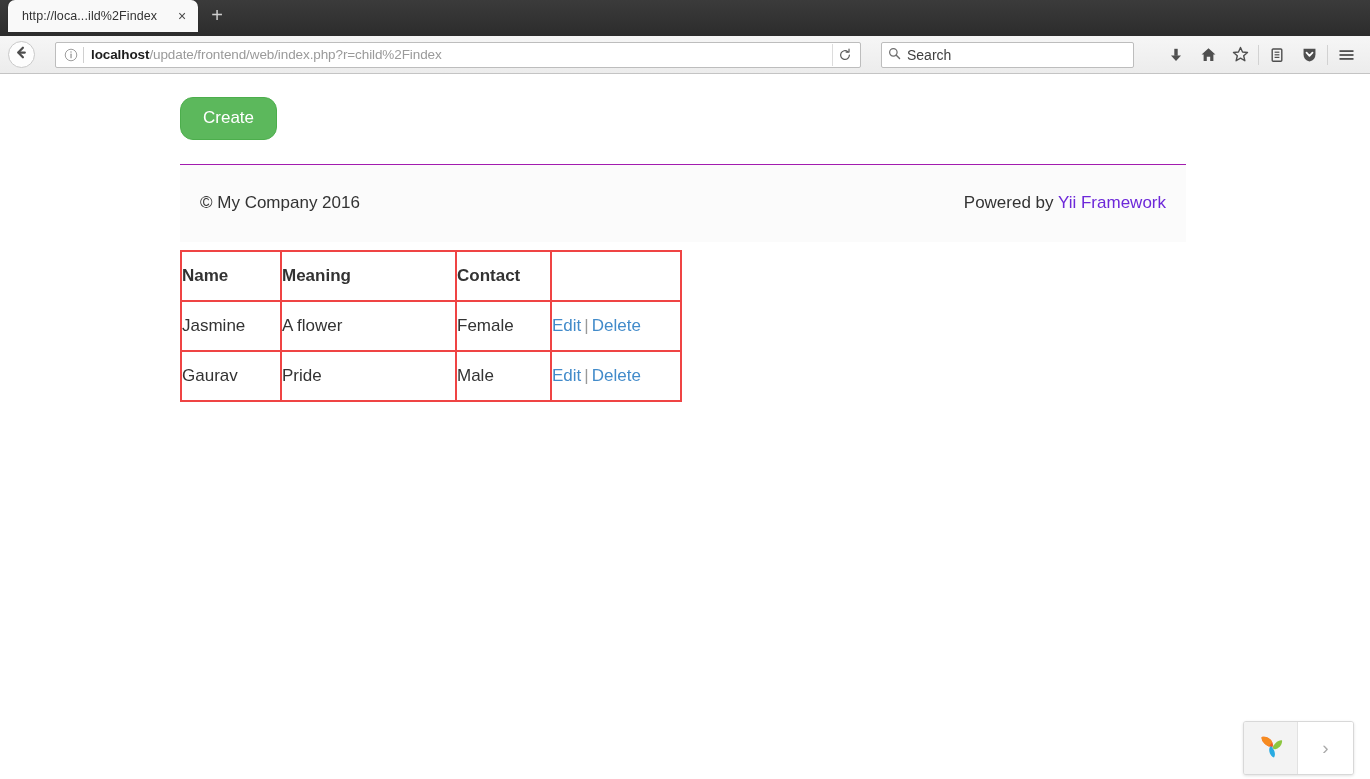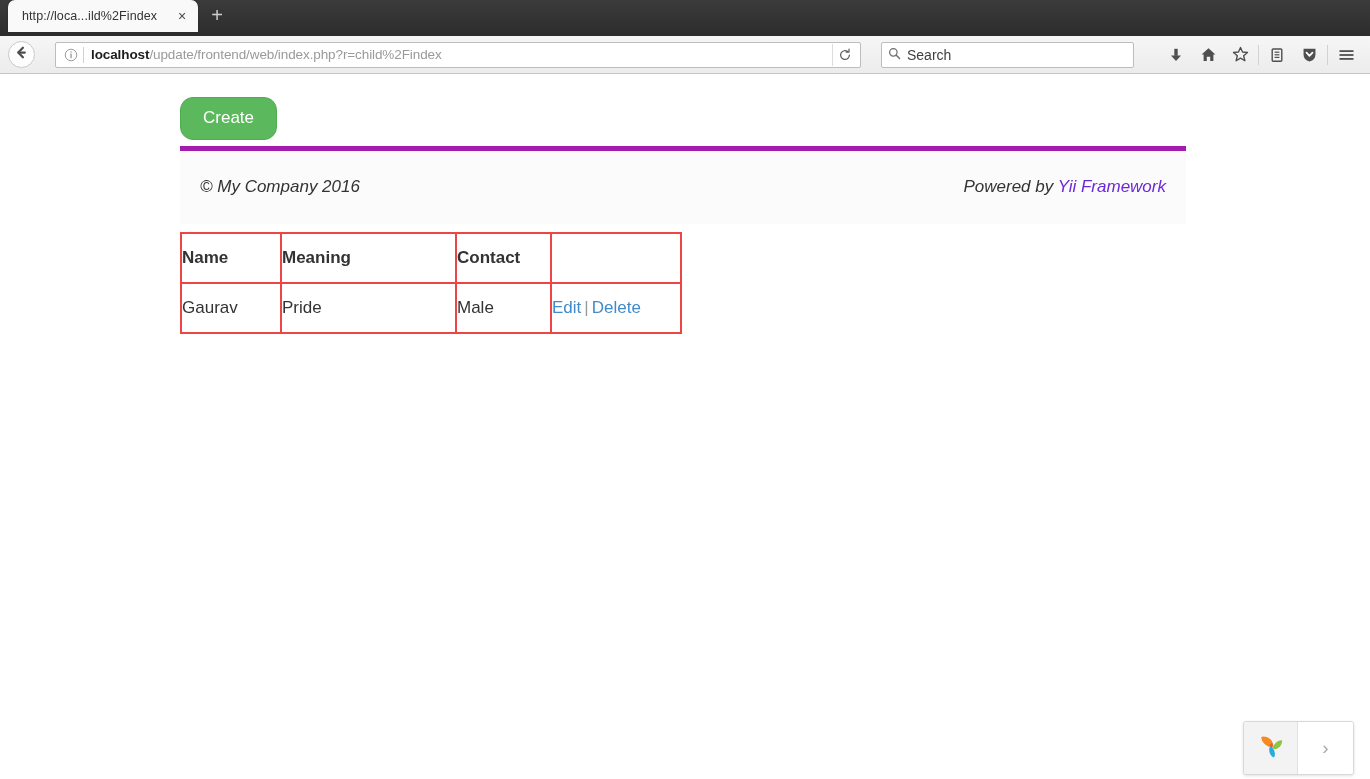--- a/index.html
+++ b/index.html
@@ -199,28 +199,27 @@
     border-radius: 13px;
     color: #ffffff;
     font-size: 17px;
     padding: 11px 22px;
     cursor: pointer;
     line-height: 1.1;
   }
 
   
   .site-footer {
-    margin-top: 6px;
+    margin-top: 24px;
     width: 1006px;
-    border-top: 5px solid #a21caf;
+    border-top: 1px solid #a21caf;
     background: #fbfbfb;
     height: 78px;
     display: flex; align-items: center; justify-content: space-between;
     padding: 0 20px 0 20px;
-    font-style: italic;
   }
   .footer-left { font-size: 17px; color: #333333; }
   .footer-right { font-size: 17px; color: #333333; }
   .footer-right a { color: #6d28d9; text-decoration: none; cursor: pointer; }
 
   
   table.data-table {
     border-collapse: collapse;
     margin-top: 8px;
     background: #ffffff;
@@ -383,20 +382,26 @@
         <thead>
           <tr>
             <th>Name</th>
             <th>Meaning</th>
             <th>Contact</th>
             <th></th>
           </tr>
         </thead>
         <tbody>
           <tr>
+            <td class="col-name">Jasmine</td>
+            <td class="col-meaning">A flower</td>
+            <td class="col-gender">Female</td>
+            <td class="col-actions"><a class="act-link">Edit</a><span class="act-sep">|</span><a class="act-link">Delete</a></td>
+          </tr>
+          <tr>
             <td class="col-name">Gaurav</td>
             <td class="col-meaning">Pride</td>
             <td class="col-gender">Male</td>
             <td class="col-actions"><a class="act-link">Edit</a><span class="act-sep">|</span><a class="act-link">Delete</a></td>
           </tr>
         </tbody>
       </table>
     </div>
 
     <div class="yii-debug">

